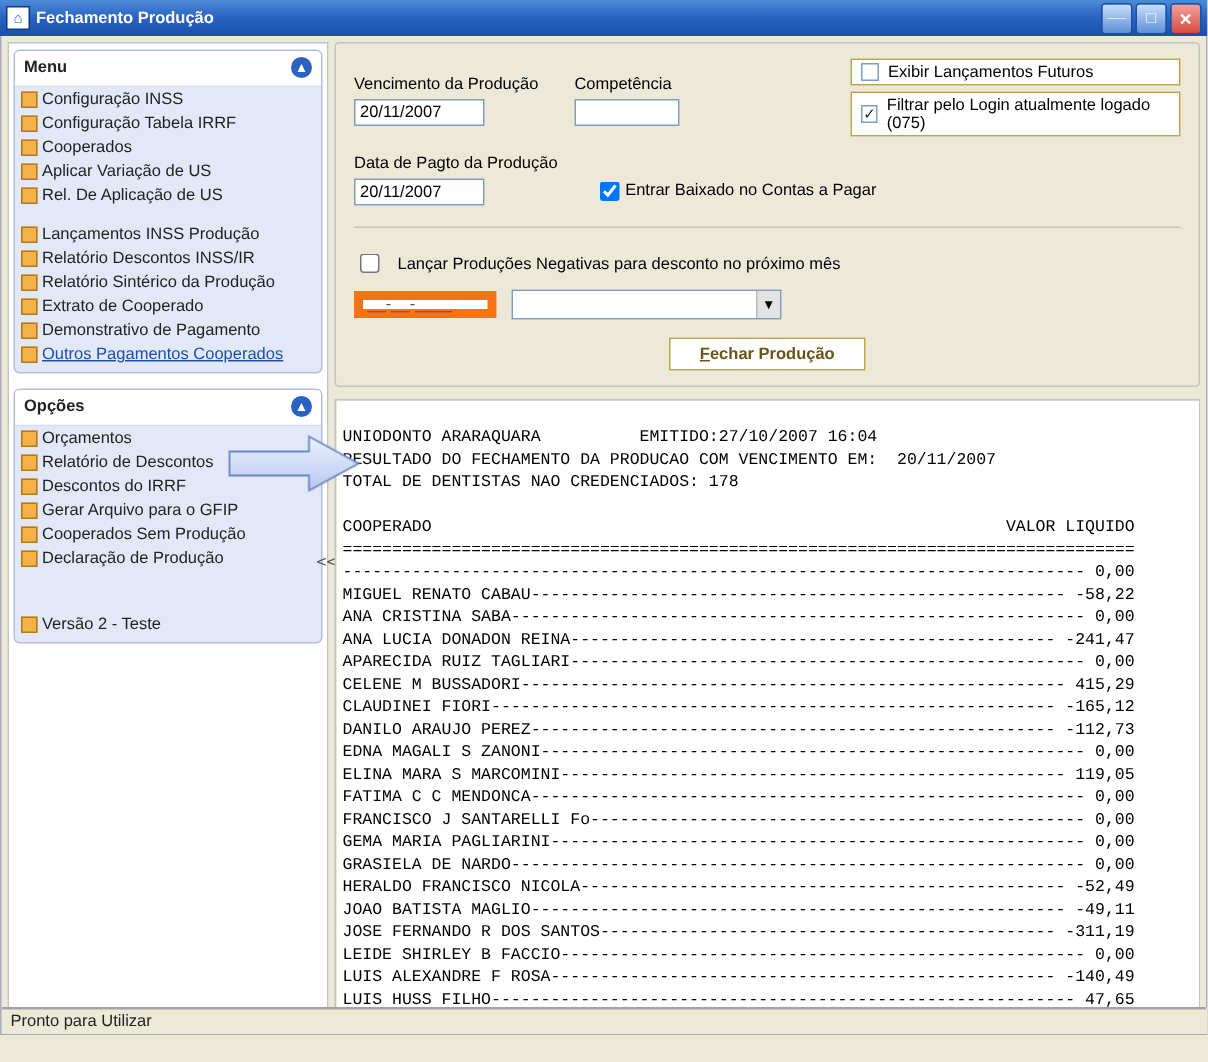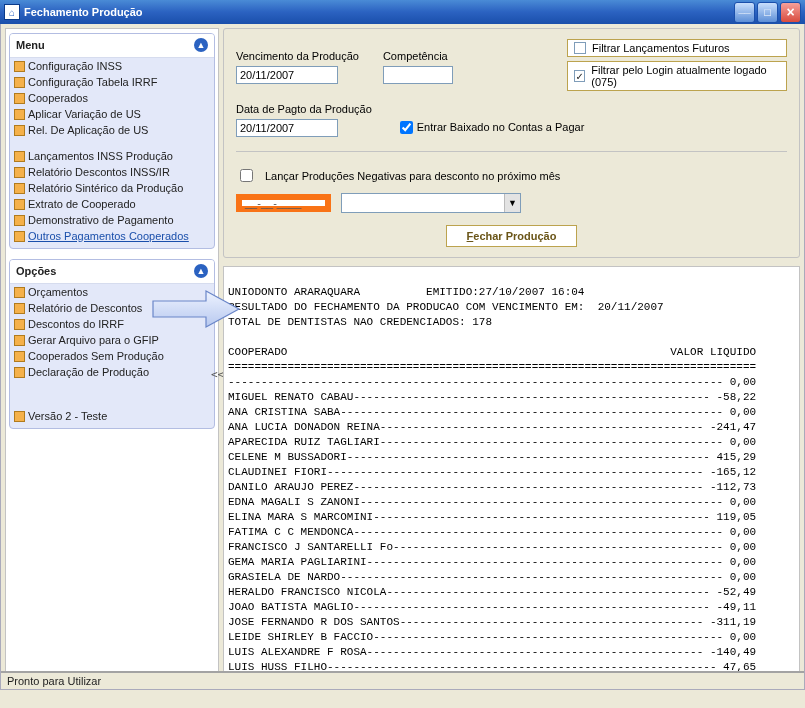--- a/index.html
+++ b/index.html
@@ -130,21 +130,21 @@
   }
   .row { display:flex; align-items:center; }
   .field { display:flex; flex-direction:column; margin-right:24px; }
   .field-label { margin-bottom:4px; }
   .text-input {
     border:1px solid #7f9db9;
     background:#fff;
     height:18px;
     padding:1px 3px;
     font-size:11px;
-    width:102px;
+    width:87px;
   }
   .chk { width:13px;height:13px;margin-right:4px;vertical-align:middle; }
   .yellow-box {
     background:#fff;
     border:1px solid #bca34e;
     padding:2px 6px;
     display:flex;align-items:center;
     margin-bottom:4px;
     color:#000;
     width:220px;
@@ -281,21 +281,21 @@
           <span class="field-label">Vencimento da Produção</span>
           <input class="text-input" value="20/11/2007" style="">
         </div>
         <div class="field">
           <span class="field-label">Competência</span>
           <input class="text-input" style="width: 70px;" value="">
         </div>
         <div style="margin-left:auto;">
           <div class="yellow-box">
             <span class="chkmark"></span>
-            <span>Filtrar Lançamentos Futuros</span>
+            <span>Exibir Lançamentos Futuros</span>
           </div>
           <div class="yellow-box checked">
             <span class="chkmark"></span>
             <span>Filtrar pelo Login atualmente logado (075)</span>
           </div>
         </div>
       </div>
 
       <div class="row">
         <div class="field">

